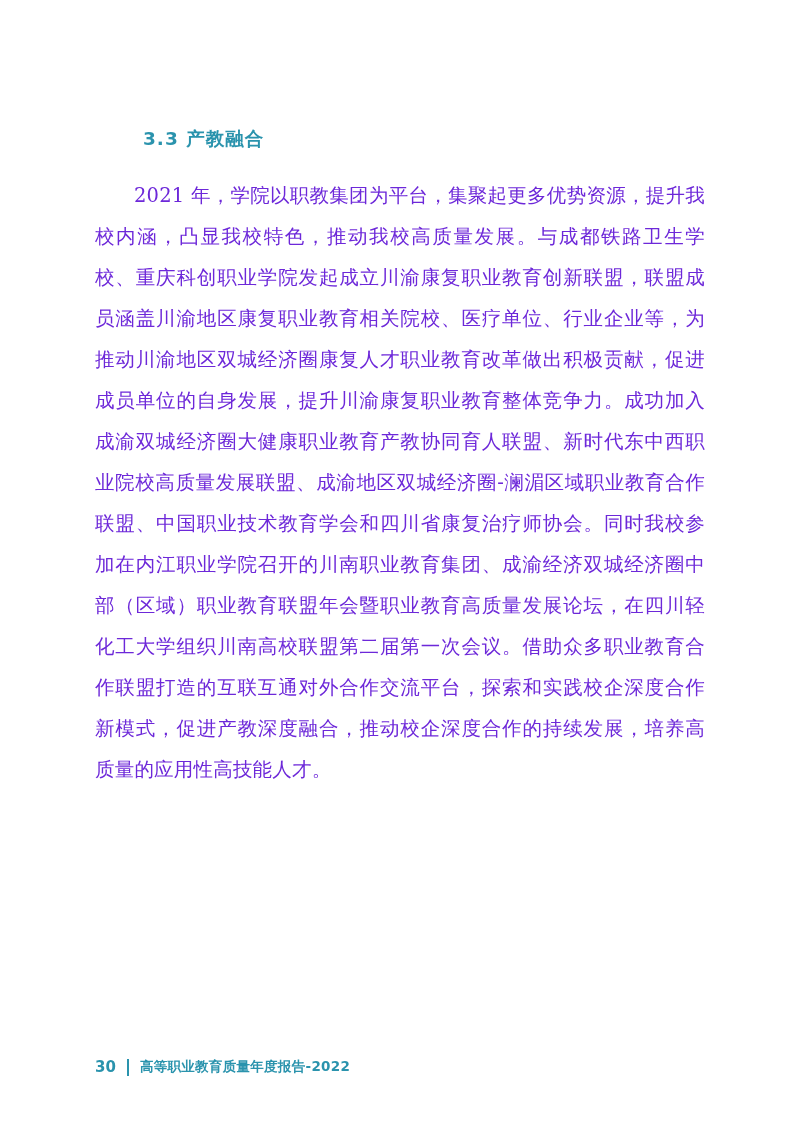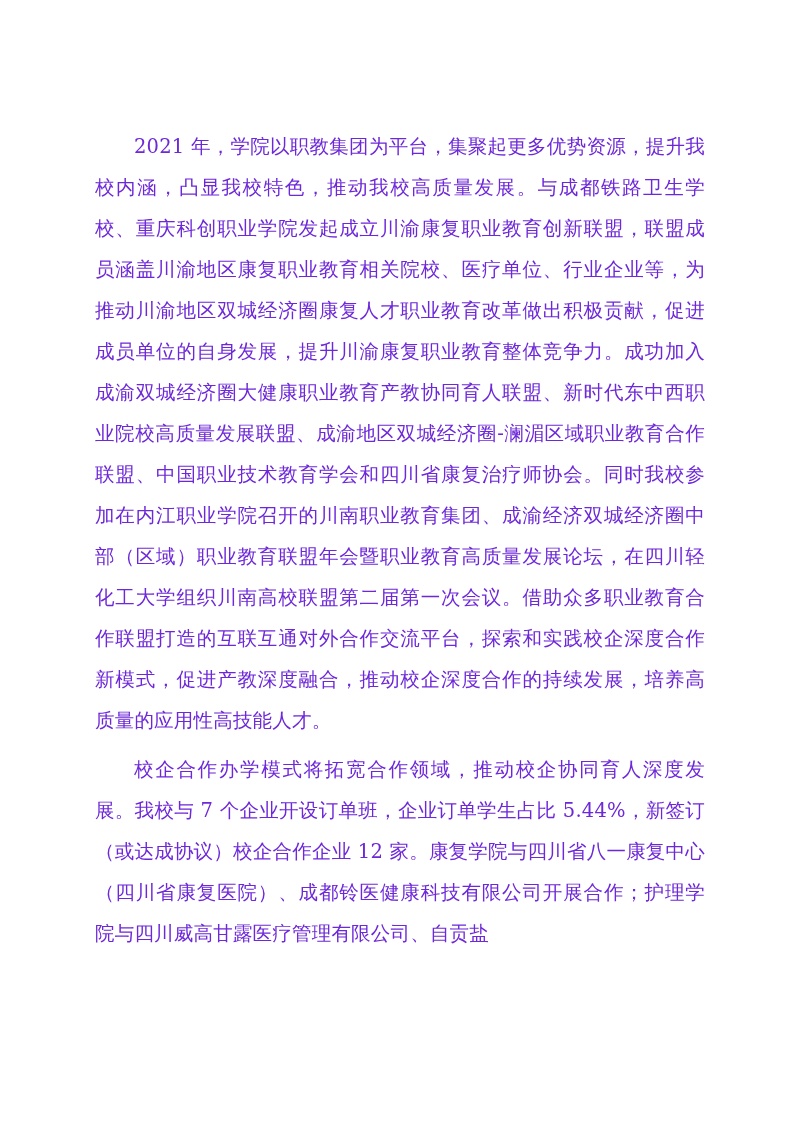--- a/index.html
+++ b/index.html
@@ -73,21 +73,26 @@
     letter-spacing: 0.3px;
   }
 </style>
 </head>
 <body>
 
 <div class="page">
 
   <div class="content">
 
+    <h2 class="section-heading">3.3  产教融合</h2>
 
     <p class="body-par">2021 年，学院以职教集团为平台，集聚起更多优势资源，提升我校内涵，凸显我校特色，推动我校高质量发展。与成都铁路卫生学校、重庆科创职业学院发起成立川渝康复职业教育创新联盟，联盟成员涵盖川渝地区康复职业教育相关院校、医疗单位、行业企业等，为推动川渝地区双城经济圈康复人才职业教育改革做出积极贡献，促进成员单位的自身发展，提升川渝康复职业教育整体竞争力。成功加入成渝双城经济圈大健康职业教育产教协同育人联盟、新时代东中西职业院校高质量发展联盟、成渝地区双城经济圈-澜湄区域职业教育合作联盟、中国职业技术教育学会和四川省康复治疗师协会。同时我校参加在内江职业学院召开的川南职业教育集团、成渝经济双城经济圈中部（区域）职业教育联盟年会暨职业教育高质量发展论坛，在四川轻化工大学组织川南高校联盟第二届第一次会议。借助众多职业教育合作联盟打造的互联互通对外合作交流平台，探索和实践校企深度合作新模式，促进产教深度融合，推动校企深度合作的持续发展，培养高质量的应用性高技能人才。</p>
 
-    <p class="body-par second">校企合作办学模式将拓宽合作领域，推动校企协同育人深度发展。我校与 7 个企业开设订单班，企业订单学生占比 5.44%，新签订（或达成协议）校企合作企业 12 家。康复学院与四川省八一康复中心（四川省康复医院）、成都铃医健康科技有限公司开展合作；护理学院与四川威高甘露医疗管理有限公司、自贡盐</p>
 
   </div>
 
+  <div class="footer">
+    <span class="pagenum">30</span>
+    <span class="divider"></span>
+    <span class="footer-text">高等职业教育质量年度报告-2022</span>
+  </div>
 
 </div>
 
 </body></html>

